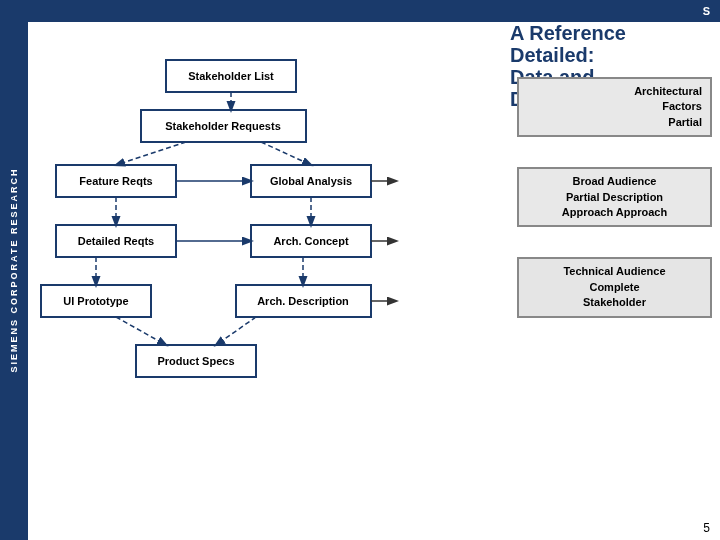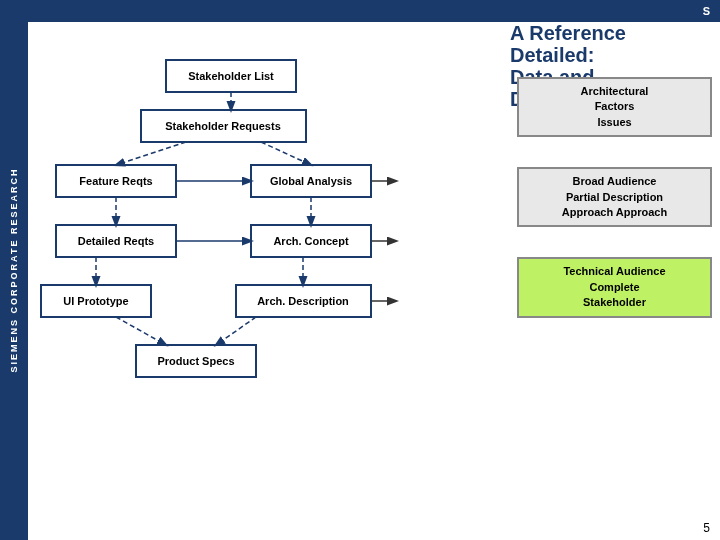--- a/index.html
+++ b/index.html
@@ -171,33 +171,33 @@
 
     <line x1="335" y1="131" x2="360" y2="131" stroke="#333" stroke-width="1.5" marker-end="url(#arrow)"></line>
 
     <line x1="80" y1="267" x2="130" y2="295" stroke="#1a3a6b" stroke-width="1.5" stroke-dasharray="5,3" marker-end="url(#arrow-dark)"></line>
 
     <line x1="220" y1="267" x2="180" y2="295" stroke="#1a3a6b" stroke-width="1.5" stroke-dasharray="5,3" marker-end="url(#arrow-dark)"></line>
   </svg>
 
   <div style="position:absolute;top:55px;right:8px;width:195px;">
 
-    <div style="border:2px solid #888;background:#e8e8e8;padding:5px 8px;text-align:center;margin-bottom:8px;font-size:11px;font-weight:bold;color:#000;line-height:1.4;">
+    <div style="border:2px solid #888;background:#e8e8e8;padding:5px 8px;text-align:right;margin-bottom:8px;font-size:11px;font-weight:bold;color:#000;line-height:1.4;">
       <span>Architectural</span><br>
       <span>Factors</span><br>
-      <span>Issues</span>
+      <span>Partial</span>
     </div>
 
     <div style="border:2px solid #888;background:#e8e8e8;padding:5px 8px;text-align:center;margin-bottom:24px;font-size:11px;font-weight:bold;color:#000;line-height:1.4;margin-top:30px;">
       <span>Broad Audience</span><br>
       <span>Partial Description</span><br>
       <span>Approach Approach</span>
     </div>
 
-    <div style="border:2px solid #888;background:#bef264;padding:5px 20px;text-align:center;margin-top:30px;font-size:11px;font-weight:bold;color:#000;line-height:1.4;">
+    <div style="border:2px solid #888;background:#e5e5e5;padding:5px 20px;text-align:center;margin-top:30px;font-size:11px;font-weight:bold;color:#000;line-height:1.4;">
       <span>Technical Audience</span><br>
       <span>Complete</span><br>
       <span>Stakeholder</span>
     </div>
   </div>
 
   <div class="page-num">5</div>
 
 </div>
 

